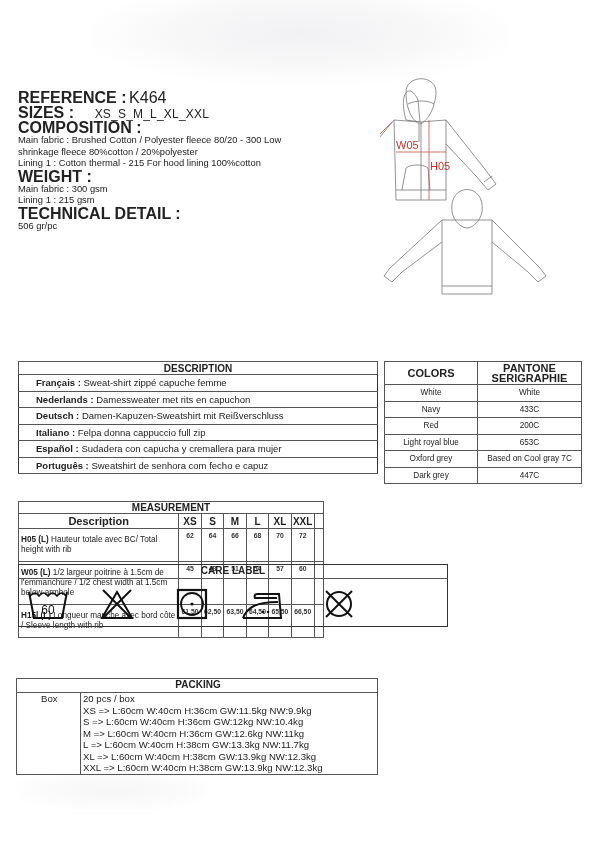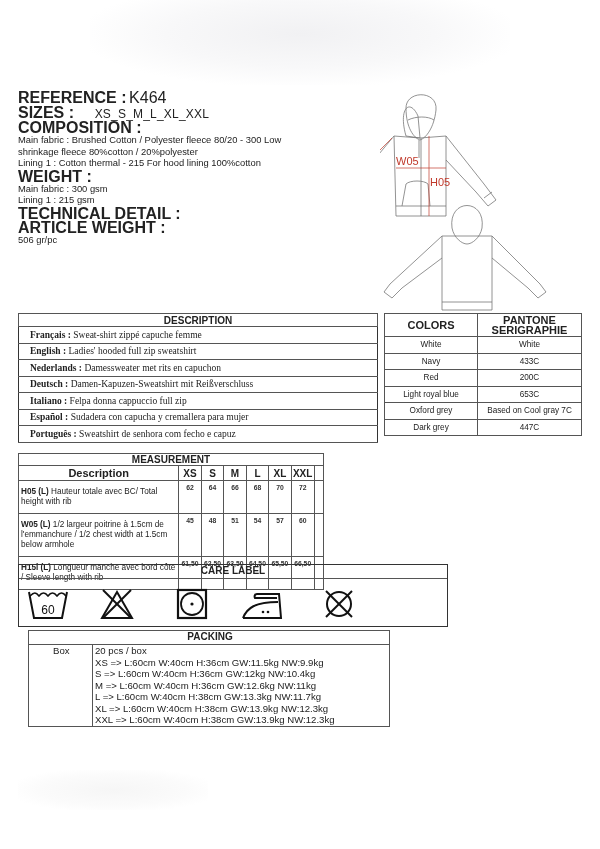--- a/index.html
+++ b/index.html
@@ -12,29 +12,29 @@
     background: radial-gradient(ellipse at 50% 50%, #f6f6f6 0%, #fbfbfb 55%, #ffffff 80%); }
 
   .specs { position: absolute; left: 18px; top: 92px; width: 350px; font-size: 9.5px; line-height: 12px; }
   .specs .lbl { font-weight: bold; font-size: 16px; }
   .specs .row { margin-bottom: 1px; }
   .specs .ref-val { font-size: 16px; }
   .specs .sizes-val { font-size: 12px; margin-left: 18px; letter-spacing: 0.2px; }
   .specs .sec { margin-top: 2px; }
   .specs .txt { font-size: 9.4px; line-height: 11.5px; }
 
-  .sketch { position: absolute; left: 380px; top: 88px; width: 220px; height: 230px; }
-
-  table { border-collapse: collapse; }
+  .sketch { position: absolute; left: 380px; top: 72px; width: 220px; height: 230px; }
+
+  table { border-collapse: collapse; margin-top: 48px; }
   .tbl { position: absolute; border: 1.5px solid #333; }
   .tbl td, .tbl th { border: 1px solid #555; }
 
   .desc { left: 18px; top: 313px; width: 360px; font-size: 9.5px; }
   .desc th { font-weight: bold; font-size: 10px; height: 13px; text-align: center; }
-  .desc td { height: 16.5px; padding-left: 11px; border-left: none; border-right: none; font-family: Liberation Serif, serif; }
+  .desc td { height: 16.5px; padding-left: 17px; border-left: none; border-right: none; }
   .desc td b { font-weight: bold; }
 
   .colors { left: 384px; top: 313px; width: 198px; font-size: 8.2px; text-align: center; }
   .colors th { font-weight: bold; font-size: 11px; line-height: 10px; height: 23px; }
   .colors td { height: 16.5px; }
   .colors .c1 { width: 93px; }
 
   .meas { left: 18px; top: 453px; width: 306px; font-size: 8.2px; }
   .meas .title { text-align: center; font-weight: bold; font-size: 10px; height: 12px; }
   .meas .hdr th { font-weight: bold; font-size: 10px; height: 15px; }
@@ -45,21 +45,21 @@
   .meas td.e { width: 12px; }
   .meas tr.r1 td { height: 24px; }
   .meas tr.r2 td { height: 34px; }
   .meas tr.r3 td { height: 23px; }
 
   .care { left: 18px; top: 564px; width: 430px; }
   .care .title { text-align: center; font-weight: bold; font-size: 10px; height: 14px; border-bottom: 1px solid #555; }
   .care .icons { height: 47px; position: relative; }
   .care .icons svg { position: absolute; top: 9px; }
 
-  .pack { left: 28px; top: 630px; width: 362px; font-size: 9.6px; }
+  .pack { left: 16px; top: 630px; width: 362px; font-size: 9.6px; }
   .pack .title { text-align: center; font-weight: bold; font-size: 10px; height: 14px; }
   .pack td { vertical-align: top; line-height: 11.5px; padding-left: 2px; }
   .pack td.k { width: 64px; padding-left: 24px; }
 </style>
 </head>
 <body>
 
 <div class="top-blur"></div>
 <div class="bottom-blur"></div>
 
@@ -73,21 +73,20 @@
     <span class="sizes-val">XS_S_M_L_XL_XXL</span>
   </div>
   <div class="lbl">COMPOSITION :</div>
   <div class="txt">Main fabric : Brushed Cotton / Polyester fleece 80/20 - 300 Low</div>
   <div class="txt">shrinkage fleece 80%cotton / 20%polyester</div>
   <div class="txt">Lining 1 : Cotton thermal - 215 For hood lining 100%cotton</div>
   <div class="lbl sec">WEIGHT :</div>
   <div class="txt">Main fabric : 300 gsm</div>
   <div class="txt">Lining 1 : 215 gsm</div>
   <div class="lbl sec">TECHNICAL DETAIL :</div>
-  <div class="lbl sec">ARTICLE WEIGHT :</div>
   <div class="txt">506 gr/pc</div>
 </div>
 
 <div class="sketch">
   <svg width="220" height="230" viewBox="0 0 220 230" fill="none" stroke="#777" stroke-width="0.8">
 
     <g>
       <path d="M38 28 C30 10, 18 20, 26 48 L40 50 Z"></path>
       <path d="M26 20 C26 2, 58 2, 56 22 C54 40, 46 50, 40 52 C34 50, 26 40, 26 20 Z"></path>
       <path d="M28 32 C36 28, 48 28, 54 32"></path>
@@ -122,23 +121,20 @@
 
 <table class="tbl desc">
   <tbody>
       <tr>
         <th>DESCRIPTION</th>
       </tr>
   <tr>
         <td><b>Français :</b> <span>Sweat-shirt zippé capuche femme</span></td>
       </tr>
   <tr>
-        <td><b>English :</b> <span>Ladies' hooded full zip sweatshirt</span></td>
-      </tr>
-  <tr>
         <td><b>Nederlands :</b> <span>Damessweater met rits en capuchon</span></td>
       </tr>
   <tr>
         <td><b>Deutsch :</b> <span>Damen-Kapuzen-Sweatshirt mit Reißverschluss</span></td>
       </tr>
   <tr>
         <td><b>Italiano :</b> <span>Felpa donna cappuccio full zip</span></td>
       </tr>
   <tr>
         <td><b>Español :</b> <span>Sudadera con capucha y cremallera para mujer</span></td>

